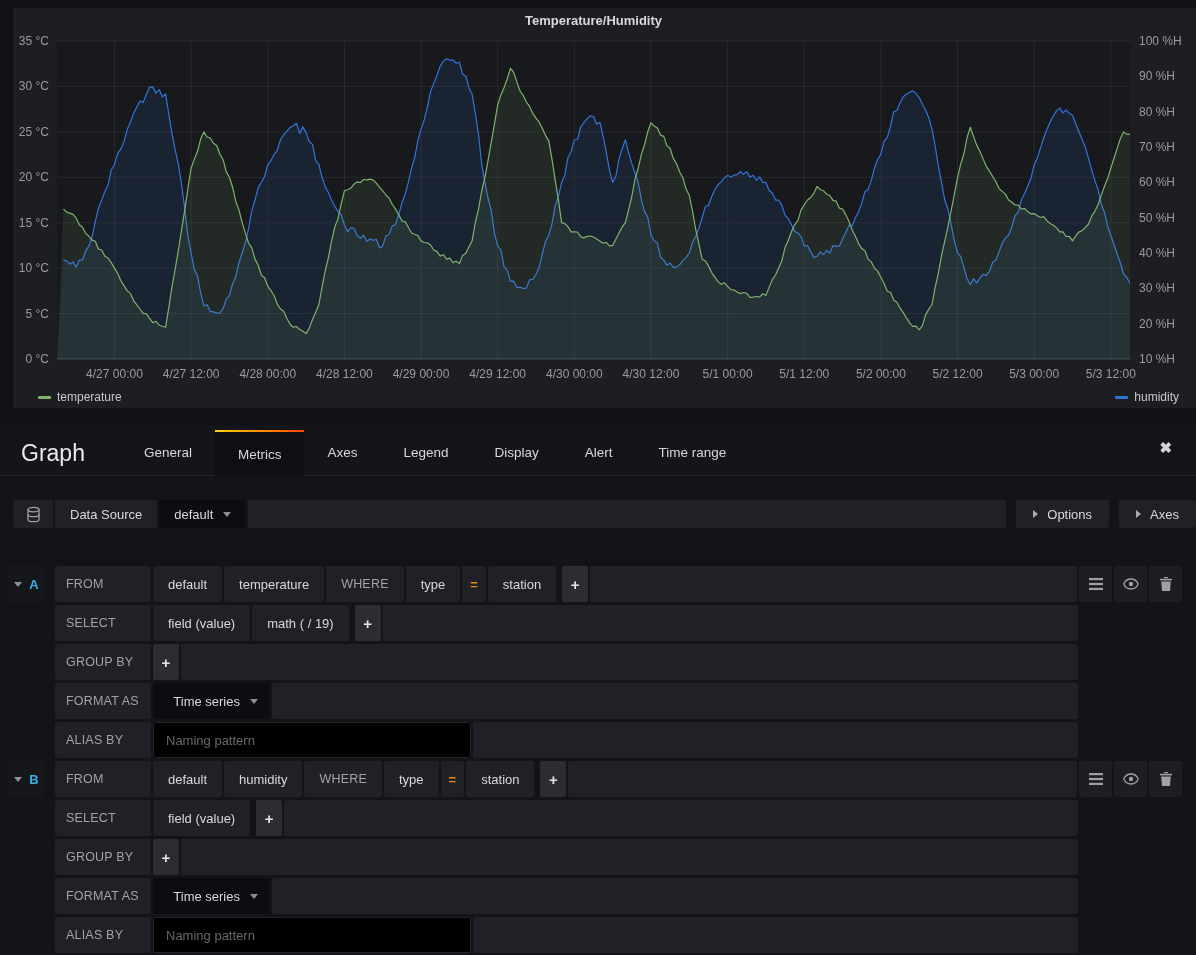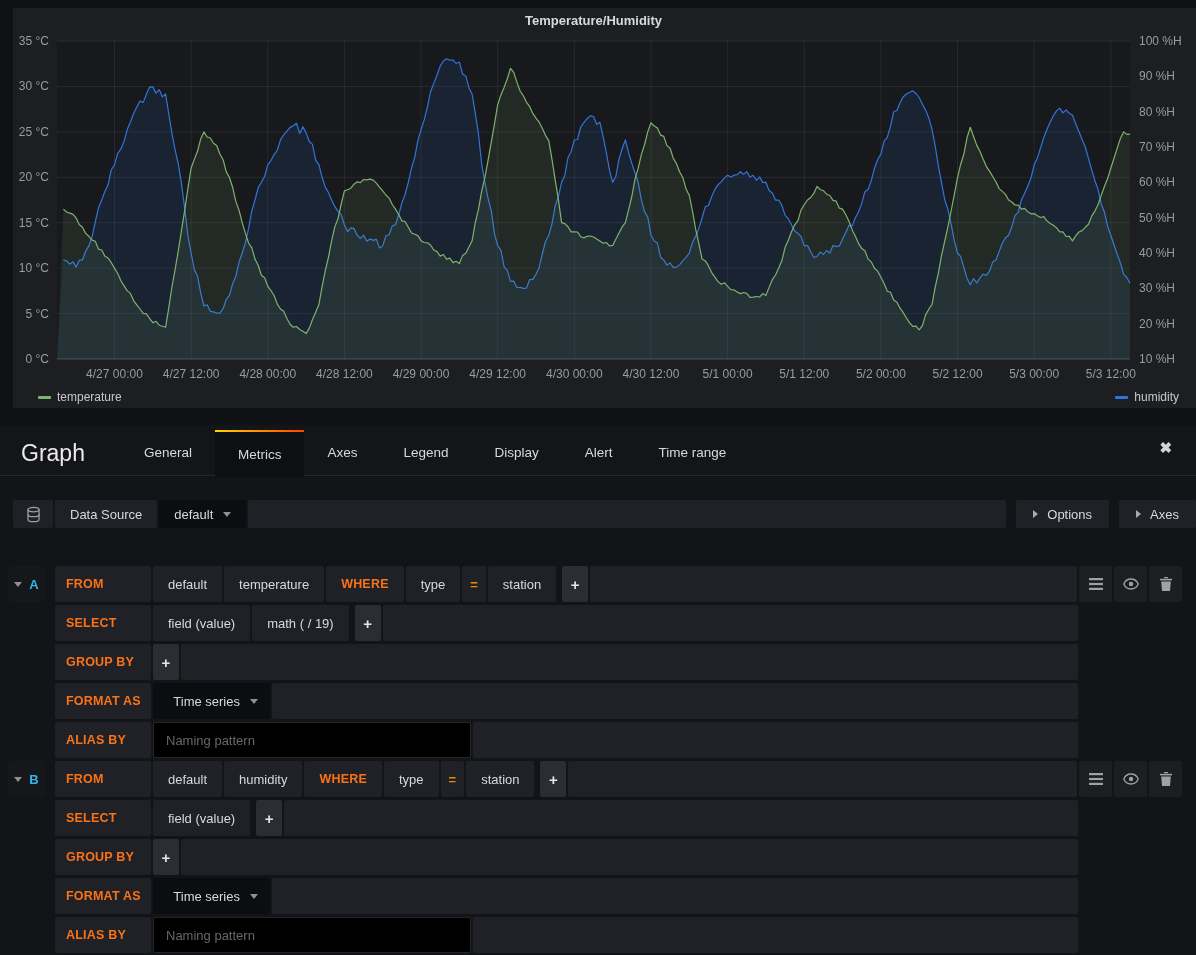--- a/index.html
+++ b/index.html
@@ -21,21 +21,21 @@
       border-top:2px solid transparent;border-bottom:0;
       background-image:linear-gradient(#0e0f12,#0e0f12),linear-gradient(90deg,#ffd500,#ff4400);
       background-origin:border-box;background-clip:padding-box,border-box}
   .close-btn{position:absolute;right:24px;top:15px;font-size:15px;font-weight:bold;color:#d2d3d5;cursor:pointer;line-height:1}
 
   
   .editor-body{position:absolute;top:477px;left:0;width:1196px;height:478px;background:#131418}
 
   .row{display:flex;align-items:stretch;height:36px;gap:2px}
   .cell{background:#1f2126;display:flex;align-items:center;padding:0 15px;font-size:13px;color:#d8d9da;border-radius:2px;white-space:nowrap}
-  .kw{color:#f97316;font-size:12.5px;font-weight:700;letter-spacing:.2px}
+  .kw{color:#a3a3a3;font-size:12.5px;font-weight:400;letter-spacing:.2px}
   .label-cell{width:96px;flex:0 0 96px;padding:0 0 0 11px}
   .clickable{cursor:pointer}
   .op{color:#e8890c;font-weight:bold;padding:0 8px}
   .plus-btn{flex:0 0 26px;background:#2b2d32;color:#e6e6e8;justify-content:center;padding:0;font-size:15px;font-weight:bold;margin-left:4px;cursor:pointer}
   .filler{flex:1 1 auto;background:#1f2126;border-radius:2px}
   .spacer{flex:0 0 45px;background:transparent}
   .letter-cell{flex:0 0 37px;background:#15171b;justify-content:center;gap:7px;padding:0;margin-right:8px;cursor:pointer}
   .letter{color:#33b5e5;font-weight:bold;font-size:13px}
   .caret-down{width:0;height:0;border-left:4px solid transparent;border-right:4px solid transparent;border-top:5px solid #8e8f93}
   .caret-right{width:0;height:0;border-top:4px solid transparent;border-bottom:4px solid transparent;border-left:5px solid #aaabae;margin-right:9px}

